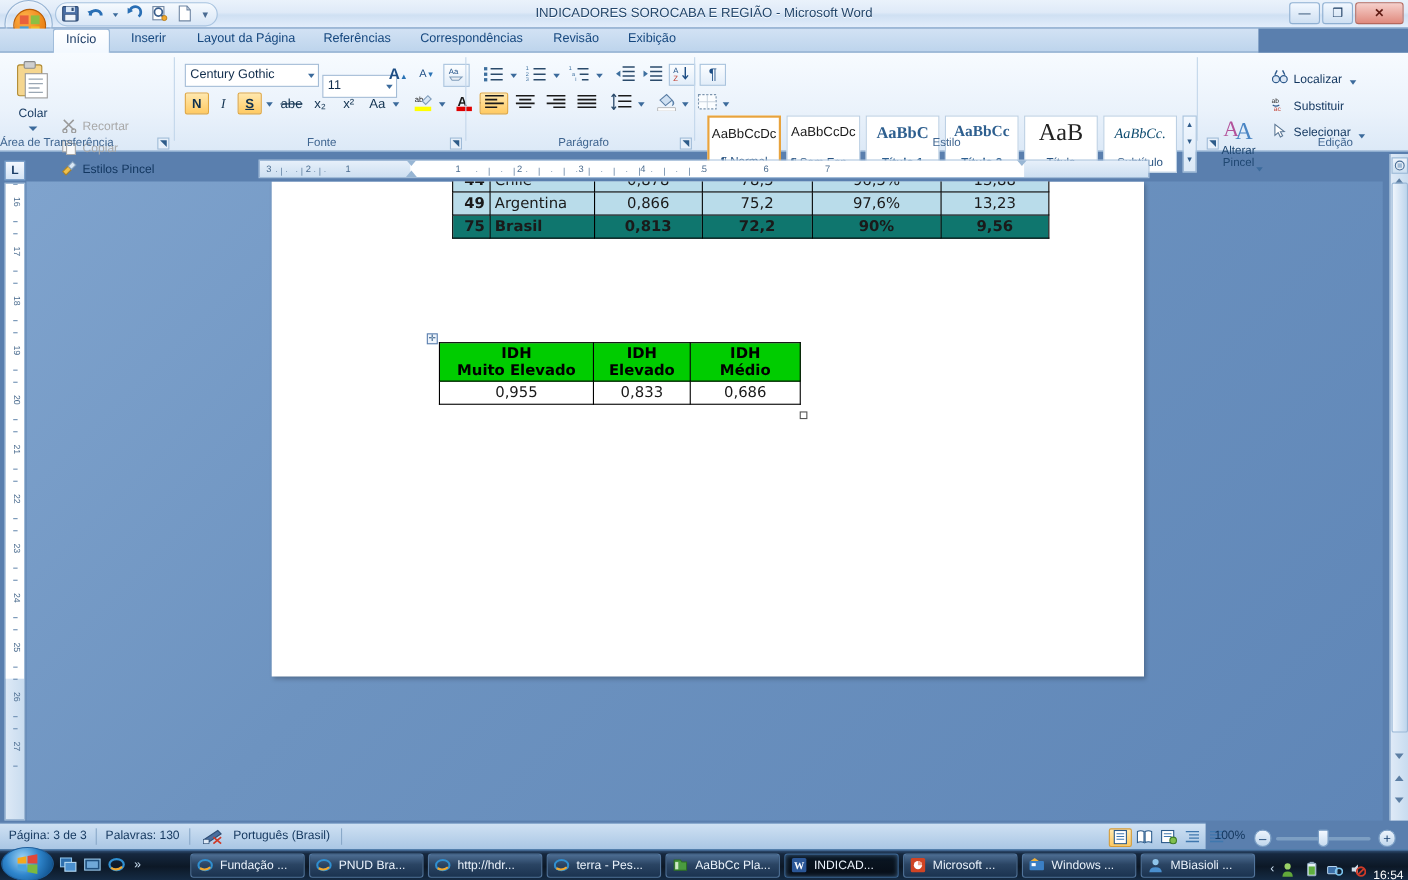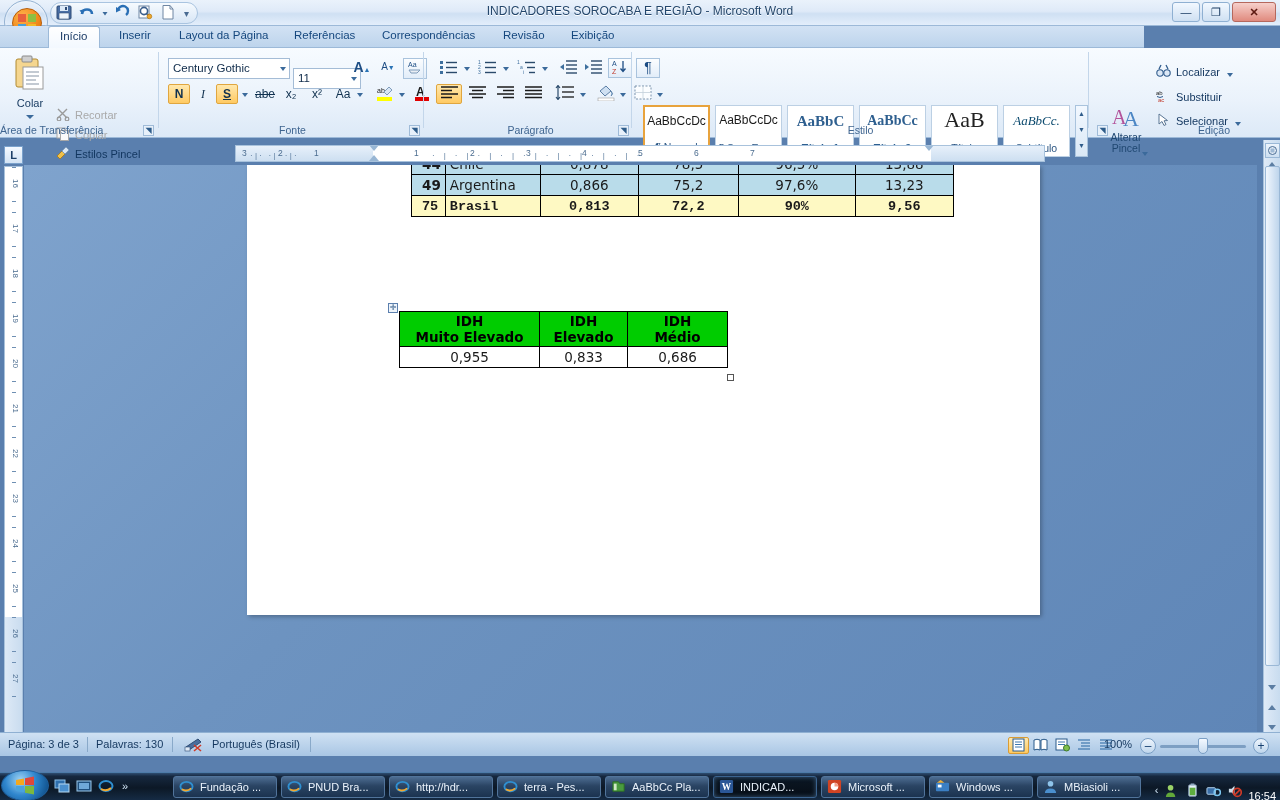--- a/index.html
+++ b/index.html
@@ -188,21 +188,21 @@
   table.doc-table { border-collapse: collapse; position: absolute; }
   table.doc-table td {
     border: 1px solid #000; font-family: "DejaVu Sans", sans-serif;
     font-size: 13.5px; color: #1a1a1a; text-align: center; padding: 1px 4px;
     height: 21px; line-height: 17px;
   }
   .t1 { left: 164px; top: -12px; }
   .t1 td { background: #b9dcea; }
   .t1 td.rank { font-weight: bold; text-align: left; padding-left: 10px; width: 28px; }
   .t1 td.name { text-align: left; padding-left: 4px; width: 95px; }
-  .t1 tr.brasil td { background: #fef9c3; font-weight: bold; font-family: Liberation Mono, monospace; }
+  .t1 tr.brasil td { background: #0f766e; font-weight: bold; }
   .t1 tr.brasil td.name { font-weight: bold; }
 
   .t2 { left: 152px; top: 146px; }
   .t2 td { height: 20px; }
   .t2 th {
     border: 1px solid #000; background: #00cc00; font-weight: bold;
     font-family: "DejaVu Sans", sans-serif; font-size: 13.5px; color: #000;
     text-align: center; padding: 1px 6px; line-height: 16px;
   }
   .t2-handle {
@@ -230,21 +230,21 @@
     position: absolute; left: 1px; top: 3px; width: 15px; height: 15px;
     background: linear-gradient(to bottom,#edf4fc,#ccdff1); border: 1px solid #9ab8d6;
   }
   .vs-arrow {
     position: absolute; left: 4px; width: 0; height: 0;
     border-left: 4px solid transparent; border-right: 4px solid transparent;
   }
 
   
   .statusbar {
-    position: absolute; left: 0; bottom: 44px; width: 1280px; height: 24px;
+    position: absolute; left: 0; bottom: 28px; width: 1096px; height: 24px;
     background: linear-gradient(to bottom,#cfe1f3,#a9c6e4);
     border-top: 1px solid #8fb0d2;
   }
   .sb-item { position: absolute; top: 5px; font-size: 11px; color: #14375e; }
   .sb-sep { position: absolute; top: 4px; width: 1px; height: 15px; background: #89a9c9; }
   .view-btn {
     position: absolute; top: 4px; width: 21px; height: 17px;
     border: 1px solid transparent; text-align: center;
   }
   .view-btn.sel { background: linear-gradient(to bottom,#ffe8ae,#ffc95f); border: 1px solid #d99c34; border-radius: 2px; }

